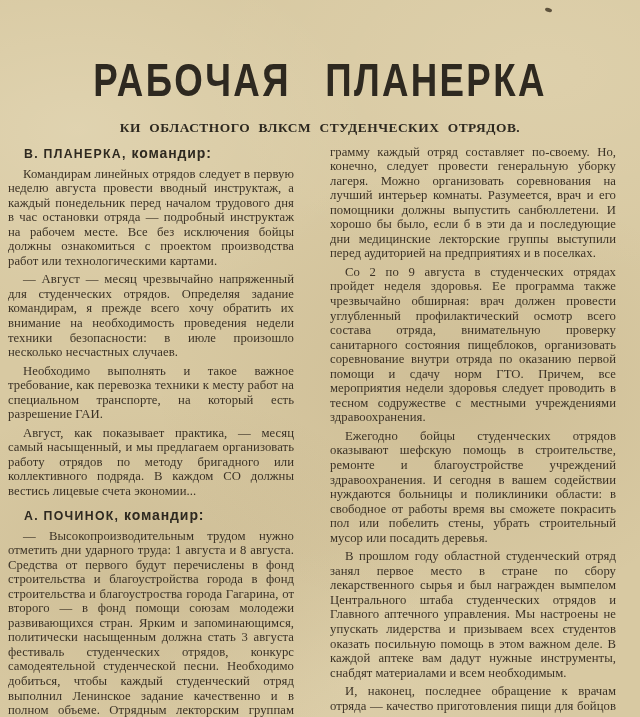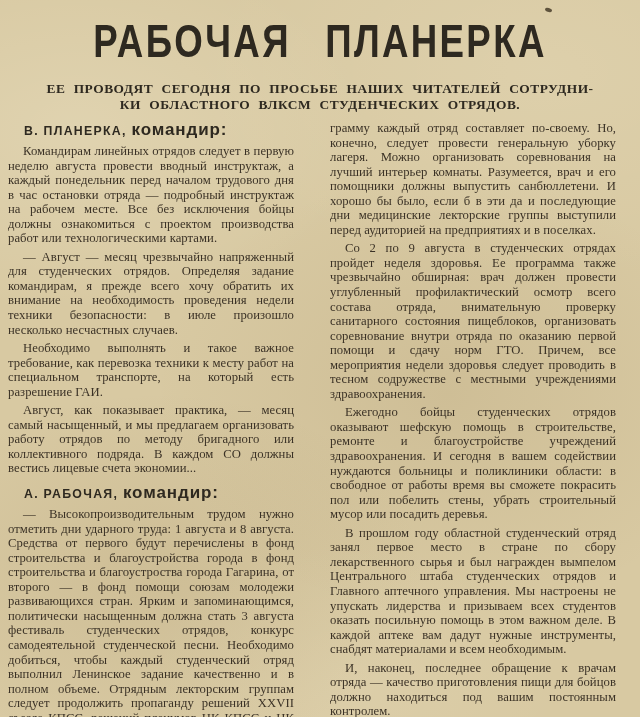--- a/index.html
+++ b/index.html
@@ -16,21 +16,21 @@
       radial-gradient(ellipse 300px 200px at 55% 95%, rgba(255,248,228,.10), transparent 70%),
       var(--paper,#d8c9a2);
     color:var(--ink,#3b3226);
     font-family:"Liberation Serif","DejaVu Serif",serif;
   }
   .speck{
     position:absolute;left:545px;top:8px;width:7px;height:4px;
     background:rgba(52,42,26,.75);border-radius:50% 40% 60% 50%;
     transform:rotate(18deg);
   }
-  .masthead{padding-top:17px;}
+  .masthead{padding-top:17px;margin-top:39px;}
   .title{
     margin:0;
     text-align:center;
     font-family:"Liberation Sans","DejaVu Sans",sans-serif;
     font-weight:700;
     font-size:47px;
     line-height:1.0;
     letter-spacing:3px;
     word-spacing:28px;
     transform:scaleX(0.78);
@@ -74,46 +74,45 @@
     font-size:12.3px;
     font-weight:700;
     line-height:15px;
     letter-spacing:1.3px;
     text-indent:16px;
     text-align:left;
     color:var(--title-ink,#2e2920);
   }
   .speaker:first-child{margin-top:3px;}
   .speaker .speaker-role{
-    font-size:17px;
+    font-size:14px;
     letter-spacing:.9px;
   }
 </style>
 </head>
 <body>
 
 <div class="page" style="--paper: #d8c9a2; --ink: #3b3226; --title-ink: #2e2920;">
   <div class="speck"></div>
 
   <header class="masthead">
     <h1 class="title">РАБОЧАЯ ПЛАНЕРКА</h1>
     <div class="subtitle">
-      <div>ЕЕ ПРОВОДЯТ СЕГОДНЯ ПО ПРОСЬБЕ НАШИХ ЧИТАТЕЛЕЙ СОТРУДНИ-</div>
       <div>КИ ОБЛАСТНОГО ВЛКСМ СТУДЕНЧЕСКИХ ОТРЯДОВ.</div>
     </div>
   </header>
 
   <main class="columns">
     <section class="col" id="col-left">
         <h2 class="speaker"><span class="speaker-name">В. ПЛАНЕРКА, </span><span class="speaker-role">командир:</span></h2>
         <p class="para">Командирам линейных отрядов следует в первую неделю августа провести вводный инструктаж, а каждый понедельник перед началом трудового дня в час остановки отряда — подробный инструктаж на рабочем месте. Все без исключения бойцы должны ознакомиться с проектом производства работ или технологическими картами.</p>
         <p class="para">— Август — месяц чрезвычайно напряженный для студенческих отрядов. Определяя задание командирам, я прежде всего хочу обратить их внимание на необходимость проведения недели техники безопасности: в июле произошло несколько несчастных случаев.</p>
         <p class="para">Необходимо выполнять и такое важное требование, как перевозка техники к месту работ на специальном транспорте, на который есть разрешение ГАИ.</p>
         <p class="para">Август, как показывает практика, — месяц самый насыщенный, и мы предлагаем организовать работу отрядов по методу бригадного или коллективного подряда. В каждом СО должны вестись лицевые счета экономии...</p>
-        <h2 class="speaker"><span class="speaker-name">А. РАБОЧАЯ, </span><span class="speaker-role">командир:</span></h2>
+        <h2 class="speaker"><span class="speaker-name">А. ПОЧИНОК, </span><span class="speaker-role">командир:</span></h2>
         <p class="para">— Высокопроизводительным трудом нужно отметить дни ударного труда: 1 августа и 8 августа. Средства от первого будут перечислены в фонд строительства и благоустройства города в фонд строительства и благоустроства города Гагарина, от второго — в фонд помощи союзам молодежи развивающихся стран. Ярким и запоминающимся, политически насыщенным должна стать 3 августа фестиваль студенческих отрядов, конкурс самодеятельной студенческой песни. Необходимо добиться, чтобы каждый студенческий отряд выполнил Ленинское задание качественно и в полном объеме. Отрядным лекторским группам следует продолжить пропаганду решений XXVII съезда КПСС, решений пленумов ЦК КПСС и ЦК ВЛКСМ.</p>
         <h2 class="speaker"><span class="speaker-name">А. ЛУКЬЯНОВ, </span><span class="speaker-role">главный врач:</span></h2>
       </section>
     <section class="col" id="col-right">
         <p class="para continuation">грамму каждый отряд составляет по-своему. Но, конечно, следует провести генеральную уборку лагеря. Можно организовать соревнования на лучший интерьер комнаты. Разумеется, врач и его помощники должны выпустить санбюллетени. И хорошо бы было, если б в эти да и последующие дни медицинские лекторские группы выступили перед аудиторией на предприятиях и в поселках.</p>
         <p class="para">Со 2 по 9 августа в студенческих отрядах пройдет неделя здоровья. Ее программа также чрезвычайно обширная: врач должен провести углубленный профилактический осмотр всего состава отряда, внимательную проверку санитарного состояния пищеблоков, организовать соревнование внутри отряда по оказанию первой помощи и сдачу норм ГТО. Причем, все мероприятия недели здоровья следует проводить в тесном содружестве с местными учреждениями здравоохранения.</p>
         <p class="para">Ежегодно бойцы студенческих отрядов оказывают шефскую помощь в строительстве, ремонте и благоустройстве учреждений здравоохранения. И сегодня в вашем содействии нуждаются больницы и поликлиники области: в свободное от работы время вы сможете покрасить пол или побелить стены, убрать строительный мусор или посадить деревья.</p>
         <p class="para">В прошлом году областной студенческий отряд занял первое место в стране по сбору лекарственного сырья и был награжден вымпелом Центрального штаба студенческих отрядов и Главного аптечного управления. Мы настроены не упускать лидерства и призываем всех студентов оказать посильную помощь в этом важном деле. В каждой аптеке вам дадут нужные инструменты, снабдят материалами и всем необходимым.</p>
         <p class="para">И, наконец, последнее обращение к врачам отряда — качество приготовления пищи для бойцов должно находиться под вашим постоянным контролем.</p>
       </section>

